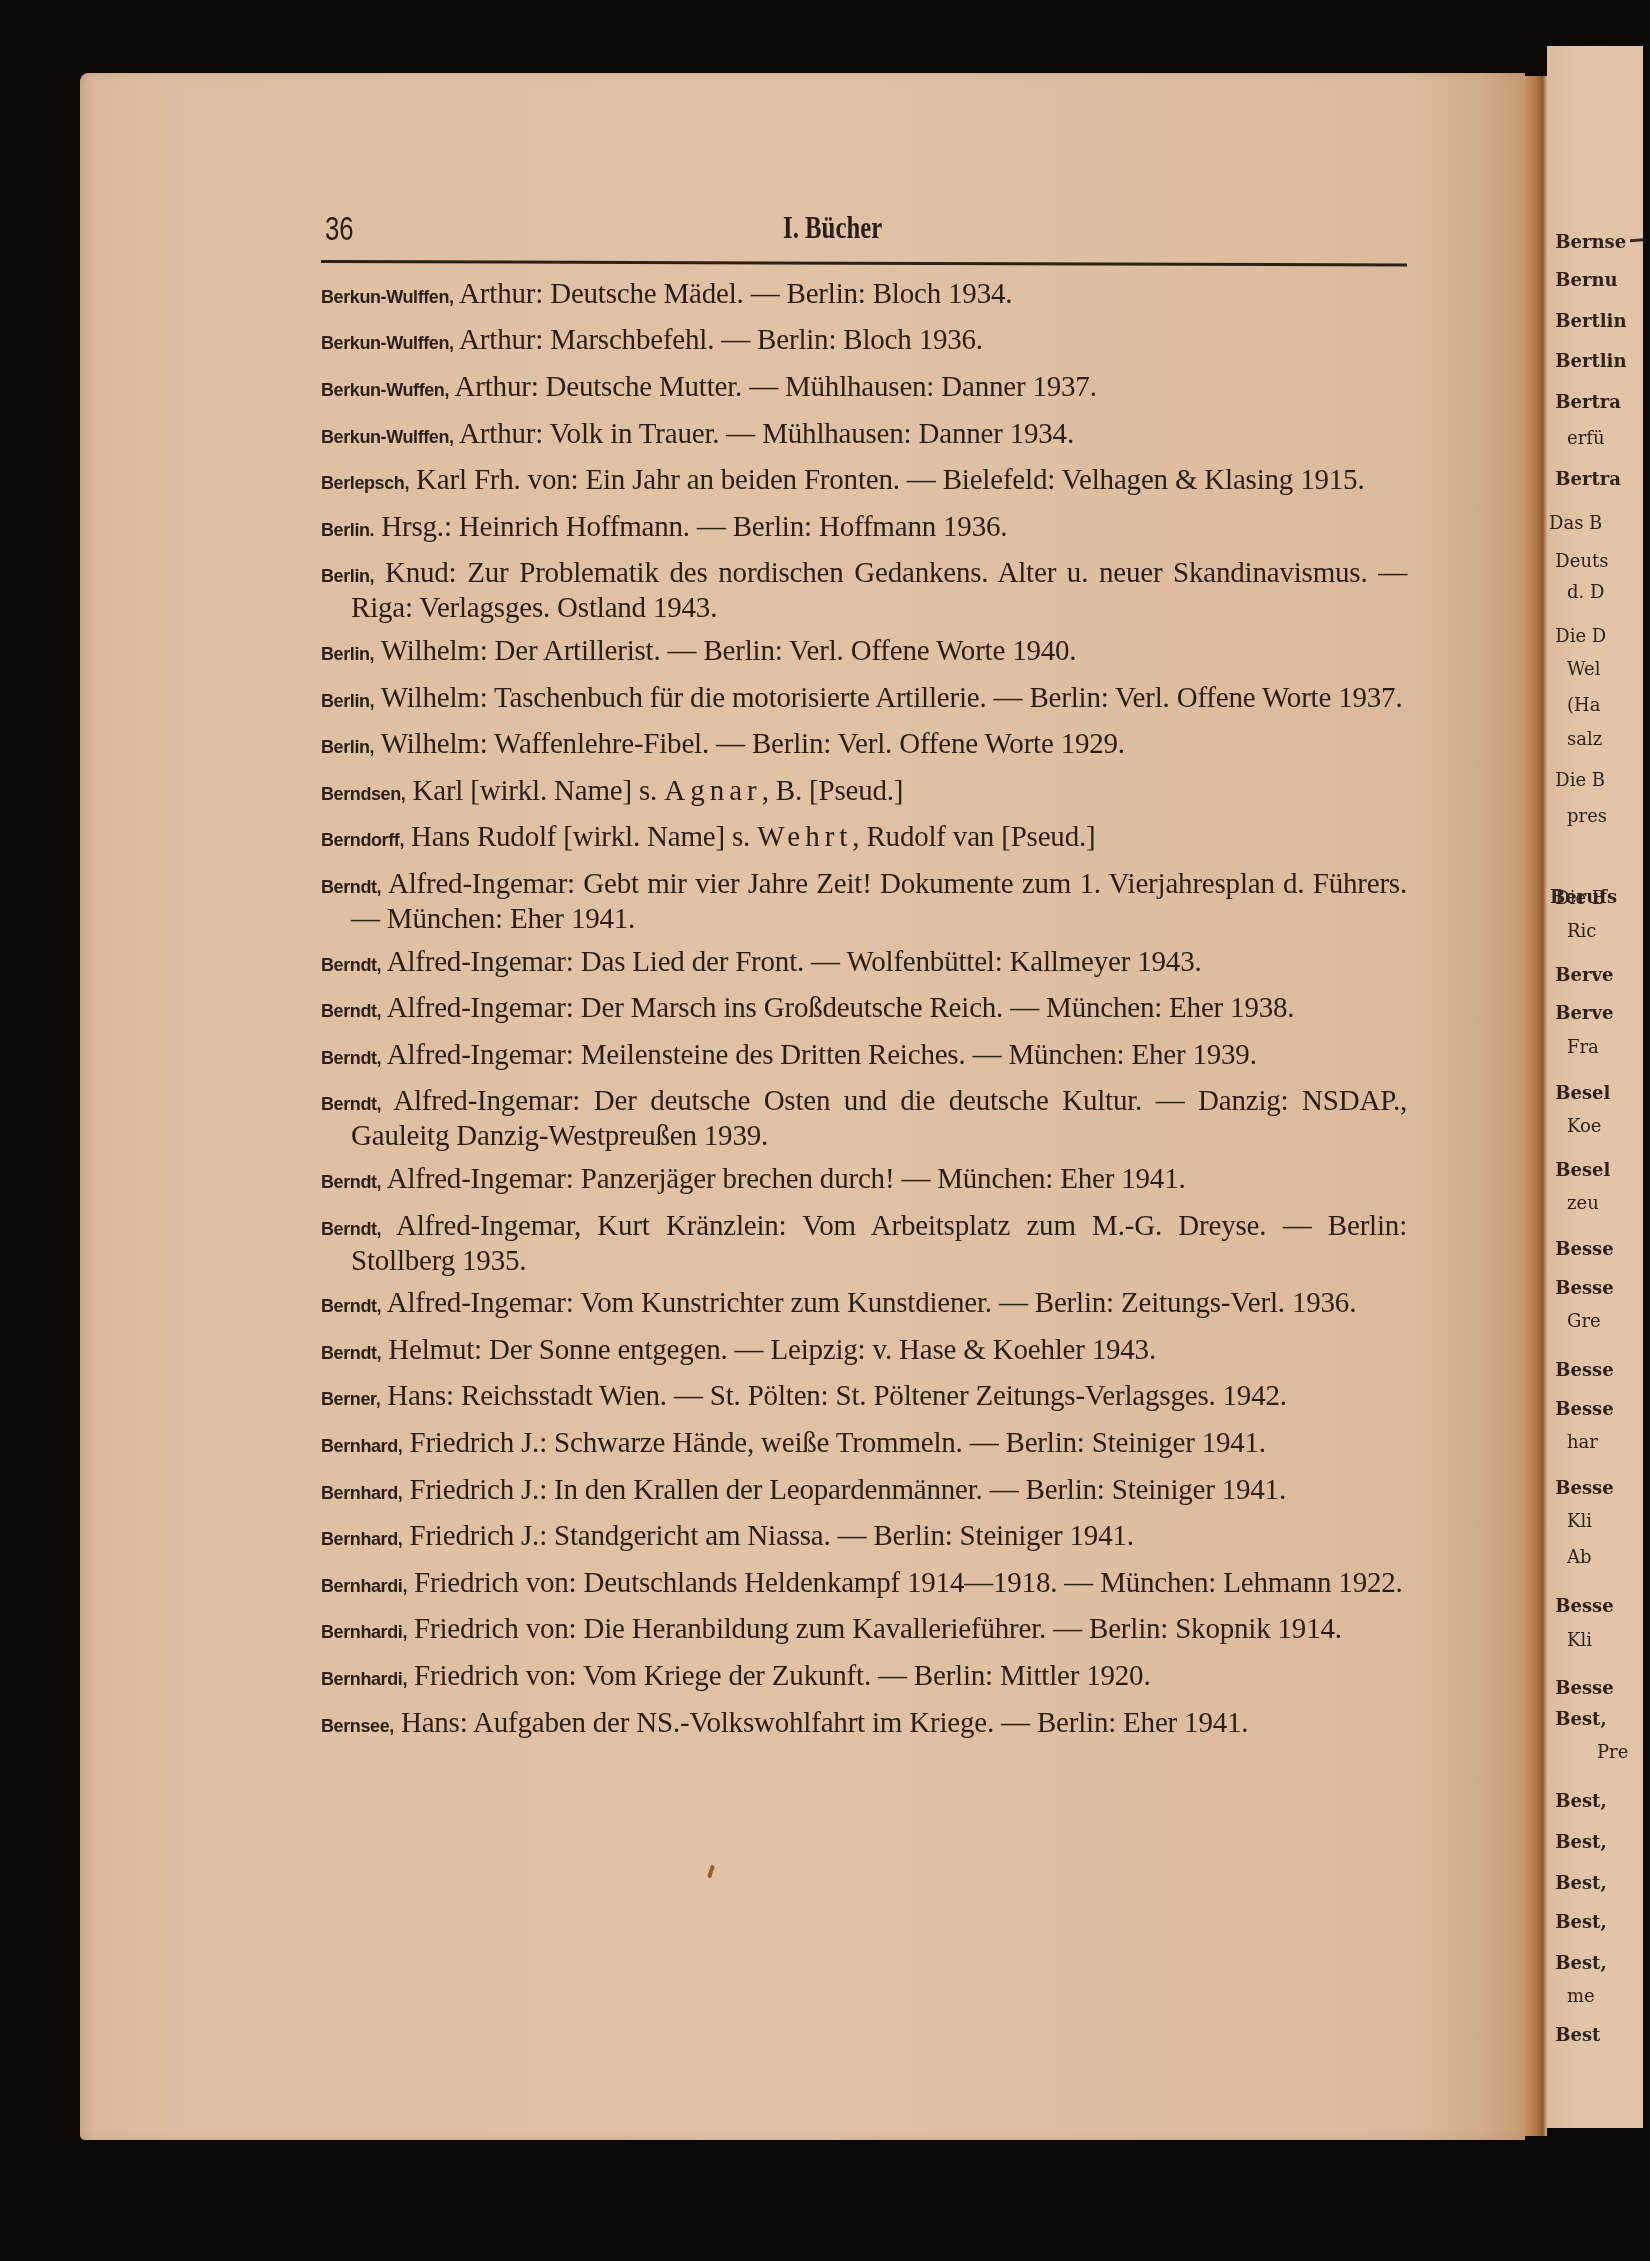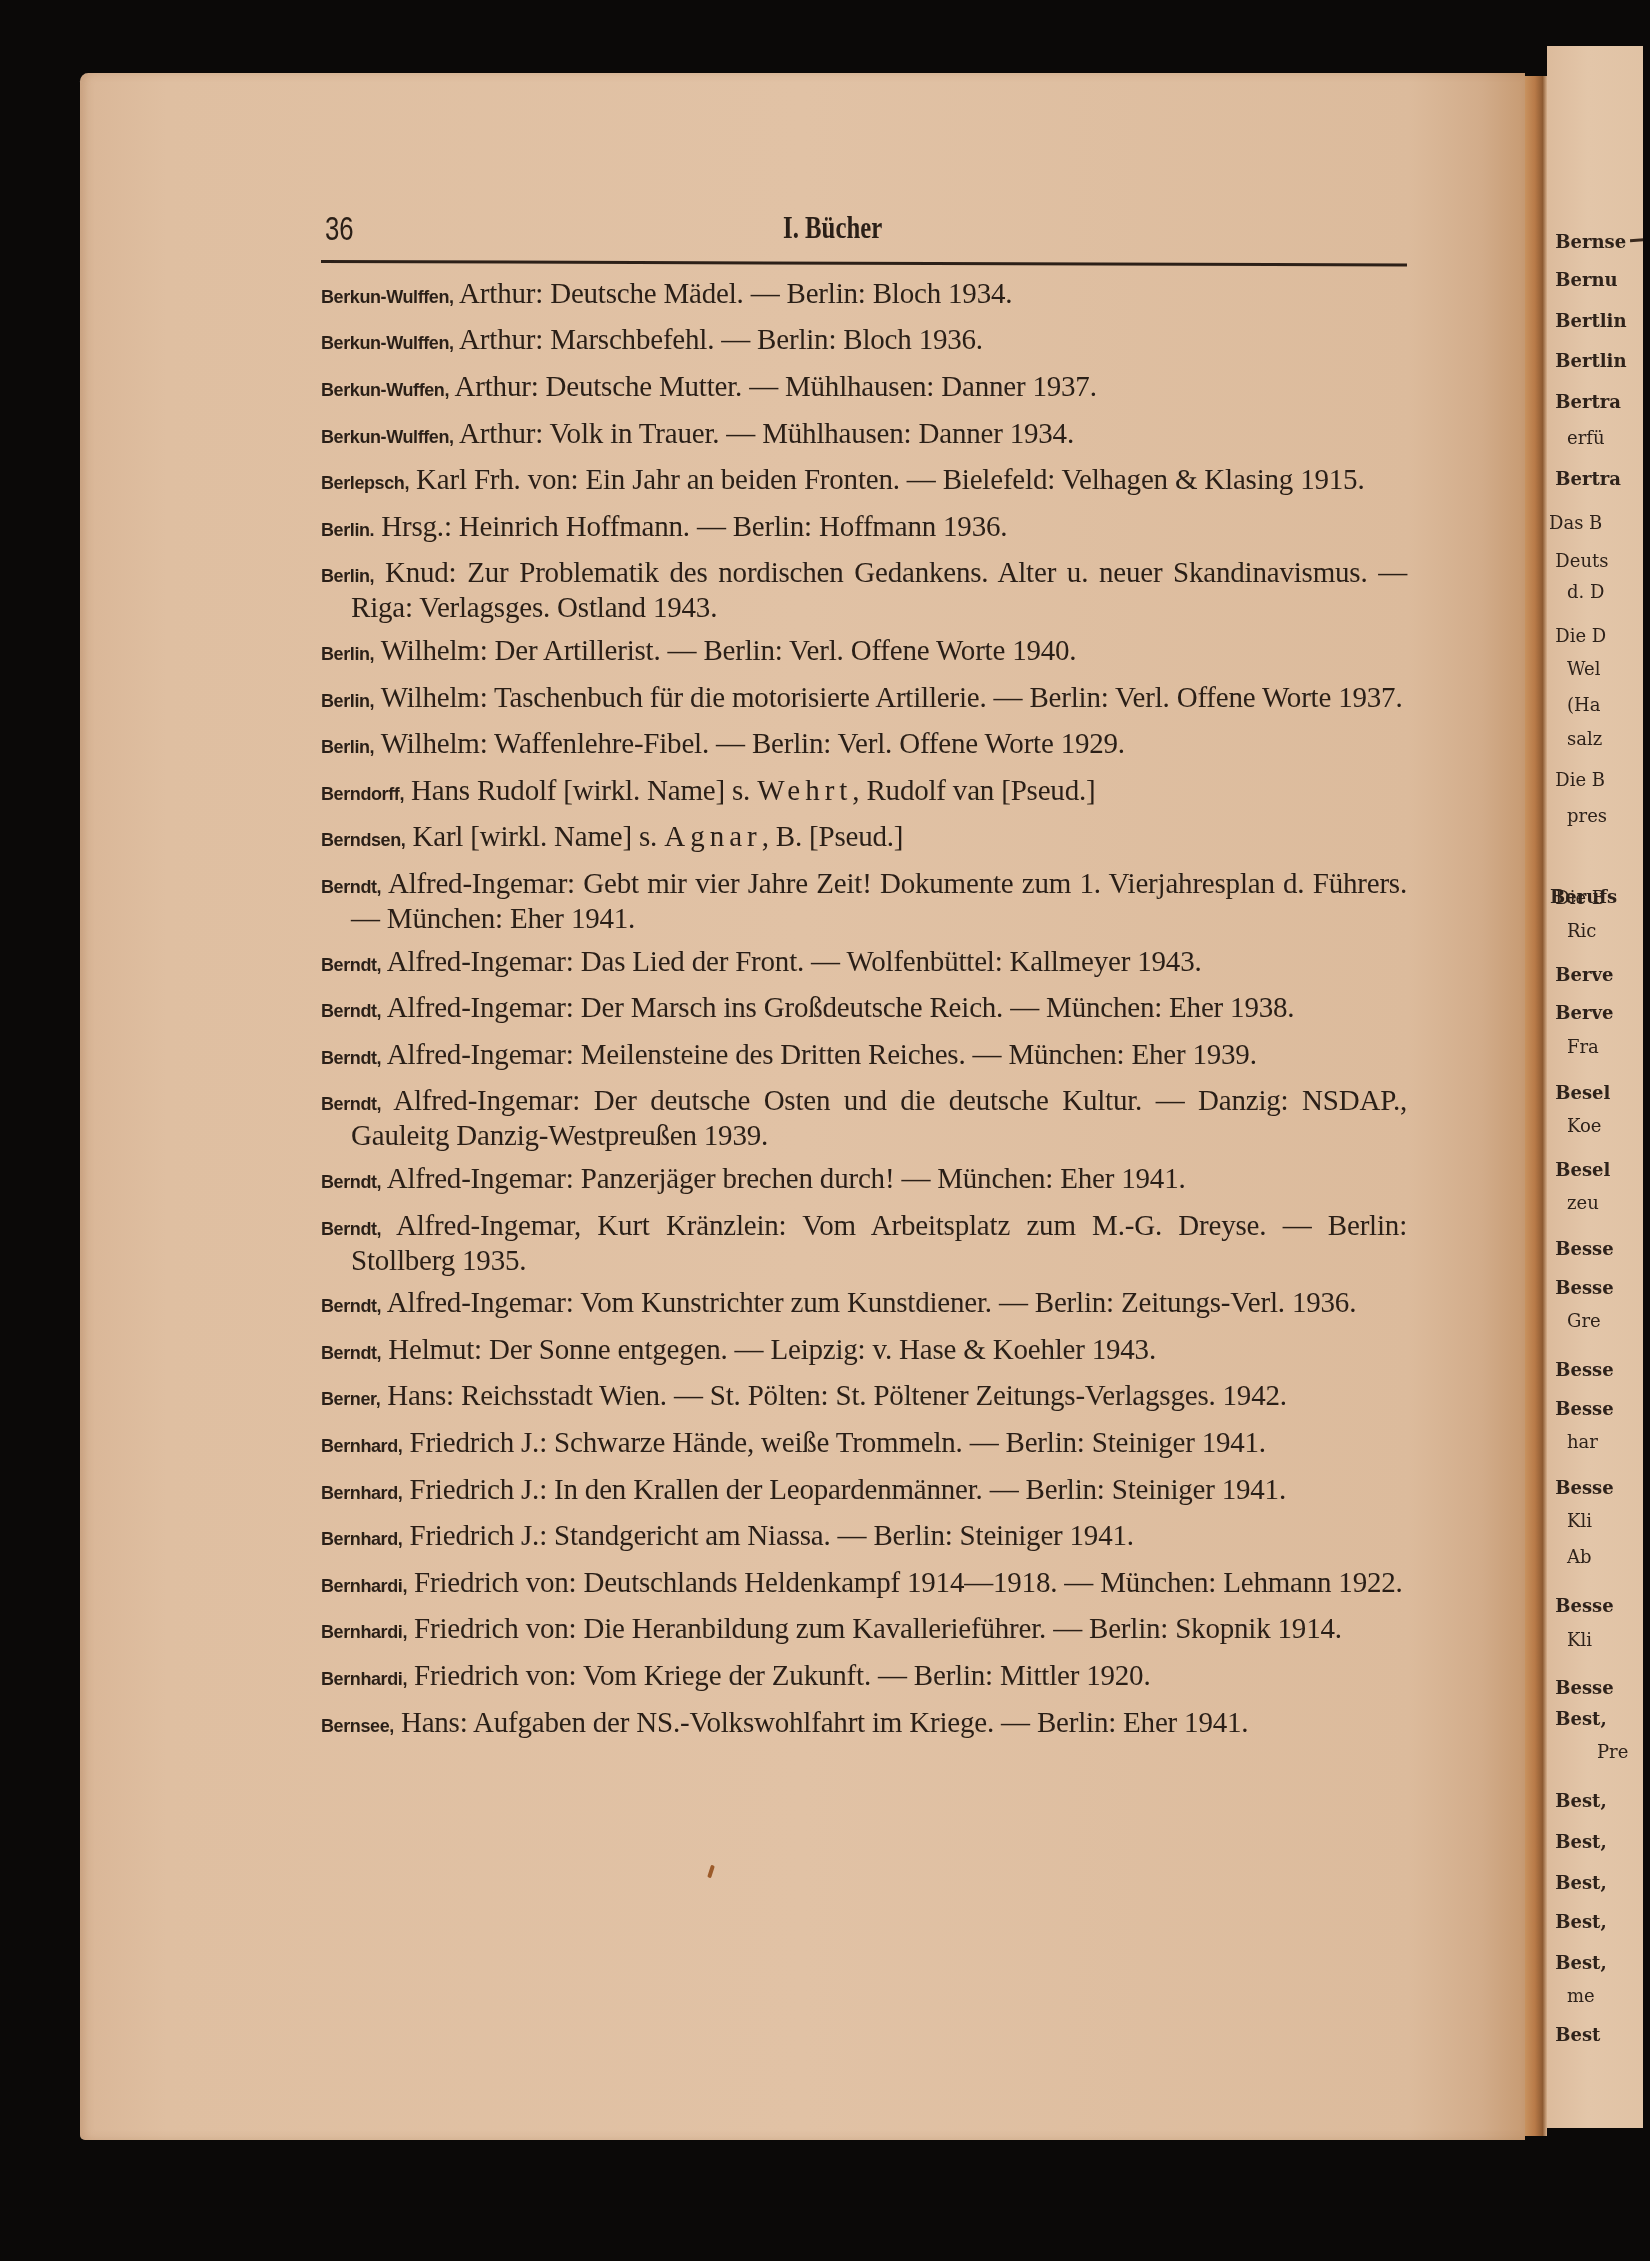--- a/index.html
+++ b/index.html
@@ -149,22 +149,22 @@
       <div class="entry"><span class="name">Berkun-Wulffen,</span><span> Arthur: Deutsche Mädel. — Berlin: Bloch 1934.</span></div>
       <div class="entry"><span class="name">Berkun-Wulffen,</span><span> Arthur: Marschbefehl. — Berlin: Bloch 1936.</span></div>
       <div class="entry"><span class="name">Berkun-Wuffen,</span><span> Arthur: Deutsche Mutter. — Mühlhausen: Danner 1937.</span></div>
       <div class="entry"><span class="name">Berkun-Wulffen,</span><span> Arthur: Volk in Trauer. — Mühlhausen: Danner 1934.</span></div>
       <div class="entry"><span class="name">Berlepsch,</span><span> Karl Frh. von: Ein Jahr an beiden Fronten. — Bielefeld: Velhagen &amp; Klasing 1915.</span></div>
       <div class="entry"><span class="name">Berlin.</span><span> Hrsg.: Heinrich Hoffmann. — Berlin: Hoffmann 1936.</span></div>
       <div class="entry"><span class="name">Berlin,</span><span> Knud: Zur Problematik des nordischen Gedankens. Alter u. neuer Skandinavismus. — Riga: Verlagsges. Ostland 1943.</span></div>
       <div class="entry"><span class="name">Berlin,</span><span> Wilhelm: Der Artillerist. — Berlin: Verl. Offene Worte 1940.</span></div>
       <div class="entry"><span class="name">Berlin,</span><span> Wilhelm: Taschenbuch für die motorisierte Artillerie. — Berlin: Verl. Offene Worte 1937.</span></div>
       <div class="entry"><span class="name">Berlin,</span><span> Wilhelm: Waffenlehre-Fibel. — Berlin: Verl. Offene Worte 1929.</span></div>
+      <div class="entry"><span class="name">Berndsen,</span><span> Karl [wirkl. Name] s. </span><span class="spaced">Agnar</span><span>, B. [Pseud.]</span></div>
       <div class="entry"><span class="name">Berndorff,</span><span> Hans Rudolf [wirkl. Name] s. </span><span class="spaced">Wehrt</span><span>, Rudolf van [Pseud.]</span></div>
-      <div class="entry"><span class="name">Berndsen,</span><span> Karl [wirkl. Name] s. </span><span class="spaced">Agnar</span><span>, B. [Pseud.]</span></div>
       <div class="entry"><span class="name">Berndt,</span><span> Alfred-Ingemar: Gebt mir vier Jahre Zeit! Dokumente zum 1. Vierjahresplan d. Führers. — München: Eher 1941.</span></div>
       <div class="entry"><span class="name">Berndt,</span><span> Alfred-Ingemar: Das Lied der Front. — Wolfenbüttel: Kallmeyer 1943.</span></div>
       <div class="entry"><span class="name">Berndt,</span><span> Alfred-Ingemar: Der Marsch ins Großdeutsche Reich. — München: Eher 1938.</span></div>
       <div class="entry"><span class="name">Berndt,</span><span> Alfred-Ingemar: Meilensteine des Dritten Reiches. — München: Eher 1939.</span></div>
       <div class="entry"><span class="name">Berndt,</span><span> Alfred-Ingemar: Der deutsche Osten und die deutsche Kultur. — Danzig: NSDAP., Gauleitg Danzig-Westpreußen 1939.</span></div>
       <div class="entry"><span class="name">Berndt,</span><span> Alfred-Ingemar: Panzerjäger brechen durch! — München: Eher 1941.</span></div>
       <div class="entry"><span class="name">Berndt,</span><span> Alfred-Ingemar, Kurt Kränzlein: Vom Arbeitsplatz zum M.-G. Dreyse. — Berlin: Stollberg 1935.</span></div>
       <div class="entry"><span class="name">Berndt,</span><span> Alfred-Ingemar: Vom Kunstrichter zum Kunstdiener. — Berlin: Zeitungs-Verl. 1936.</span></div>
       <div class="entry"><span class="name">Berndt,</span><span> Helmut: Der Sonne entgegen. — Leipzig: v. Hase &amp; Koehler 1943.</span></div>
       <div class="entry"><span class="name">Berner,</span><span> Hans: Reichsstadt Wien. — St. Pölten: St. Pöltener Zeitungs-Verlagsges. 1942.</span></div>

